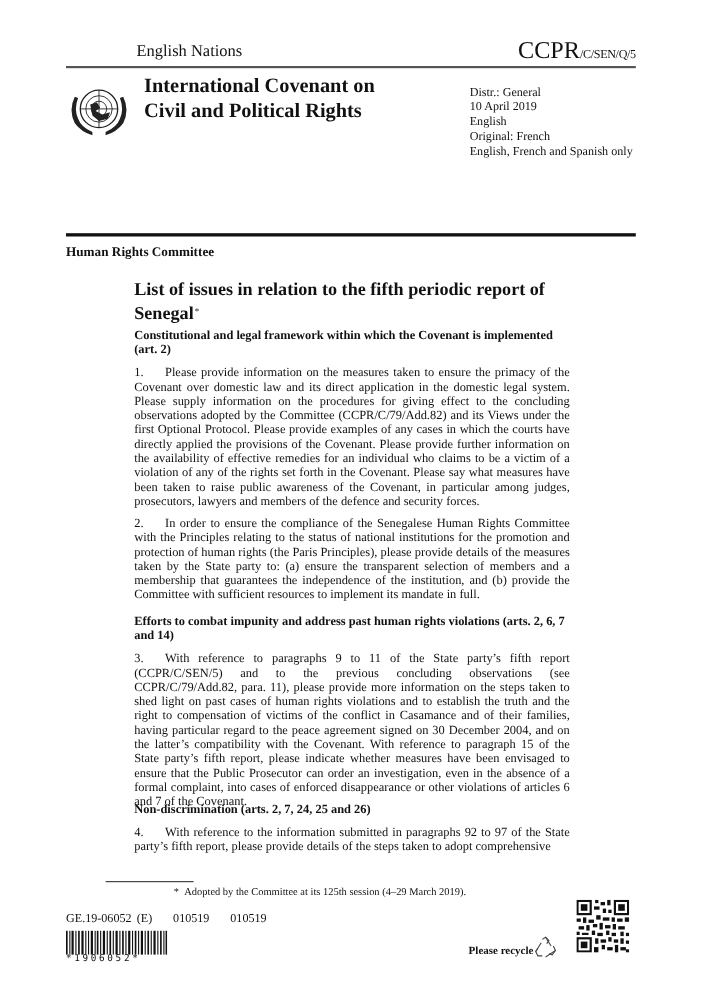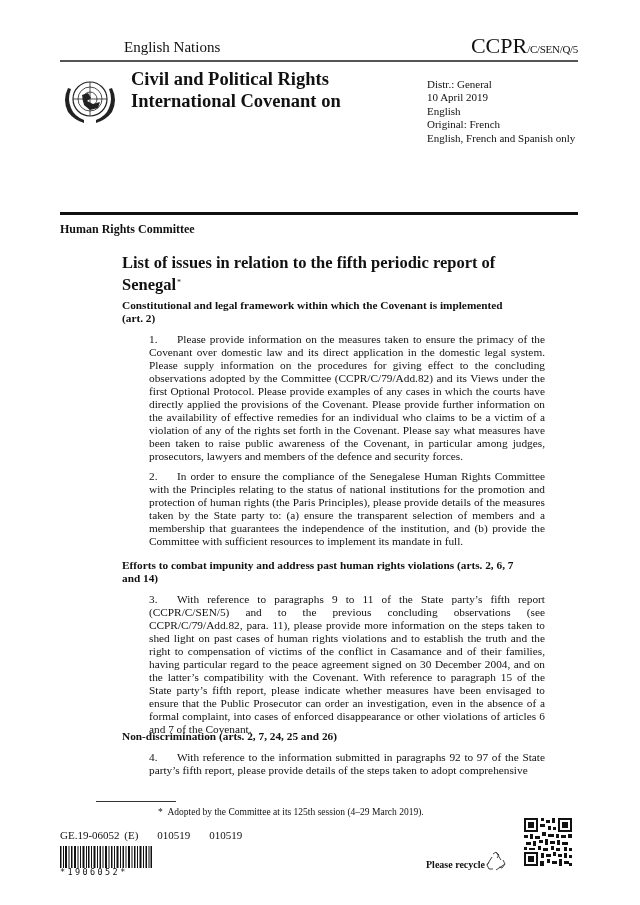--- a/index.html
+++ b/index.html
@@ -13,21 +13,21 @@
   .rule-top { left: 60px; top: 60px; width: 518px; height: 2px; background: #555; }
   .logo { left: 60px; top: 68px; width: 60px; height: 60px; }
   .covenant { left: 131px; top: 68px; font-size: 18.5px; font-weight: bold; line-height: 22px; }
   .distr { left: 427px; top: 78px; font-size: 11px; line-height: 13.4px; }
   .rule-thick { left: 60px; top: 212px; width: 518px; height: 3px; background: #111; }
   .hrc { left: 60px; top: 222px; font-size: 12px; font-weight: bold; }
   .title { left: 122px; top: 253px; font-size: 16.5px; font-weight: bold; line-height: 20px; width: 420px; }
   .title sup { font-size: 8px; font-weight: normal; vertical-align: 5px; margin-left: 1px; }
   .body { left: 122px; width: 396px; font-size: 11.3px; line-height: 13.05px; }
   .h { font-weight: bold; }
-  .p { text-align: justify; margin-left: 27px; }
+  .p { text-align: justify; }
   .p .num { display: inline-block; width: 28px; }
   .fn-rule { left: 96px; top: 801px; width: 80px; height: 1px; background: #333; }
   .fn { left: 110px; top: 807px; font-size: 9.5px; margin-left: 48px; }
   .ge { left: 60px; top: 829px; font-size: 11px; word-spacing: 2px; }
   .barcode { left: 60px; top: 846px; width: 92px; height: 22px; }
   .barnum { left: 60px; top: 867px; font-family: "DejaVu Sans Mono", monospace; font-size: 8.5px; letter-spacing: 2.4px; }
   .recycle-label { left: 426px; top: 859px; font-size: 10px; font-weight: bold; }
   .recycle-icon { left: 484px; top: 850px; width: 24px; height: 24px; }
   .qr { left: 524px; top: 818px; width: 48px; height: 48px; }
 </style>
@@ -47,22 +47,22 @@
     <circle cx="30" cy="31" r="17" fill="none" stroke="#222" stroke-width="1.2"></circle>
     <circle cx="30" cy="31" r="12" fill="none" stroke="#222" stroke-width="0.8"></circle>
     <circle cx="30" cy="31" r="7" fill="none" stroke="#222" stroke-width="0.8"></circle>
     <line x1="13" y1="31" x2="47" y2="31" stroke="#222" stroke-width="0.8"></line>
     <line x1="30" y1="14" x2="30" y2="48" stroke="#222" stroke-width="0.8"></line>
     <path d="M22 27 L28 25 L31 30 L27 33 L33 36 L40 34 L38 40 L30 42 L24 37 Z" fill="#222"></path>
   </svg>
 </div>
 
 <div class="abs covenant">
+  <div>International Covenant on</div>
   <div>Civil and Political Rights</div>
-  <div>International Covenant on</div>
 </div>
 
 <div class="abs distr">
   <div>Distr.: General</div>
   <div>10 April 2019</div>
   <div>English</div>
   <div>Original: French</div>
   <div>English, French and Spanish only</div>
 </div>
 

